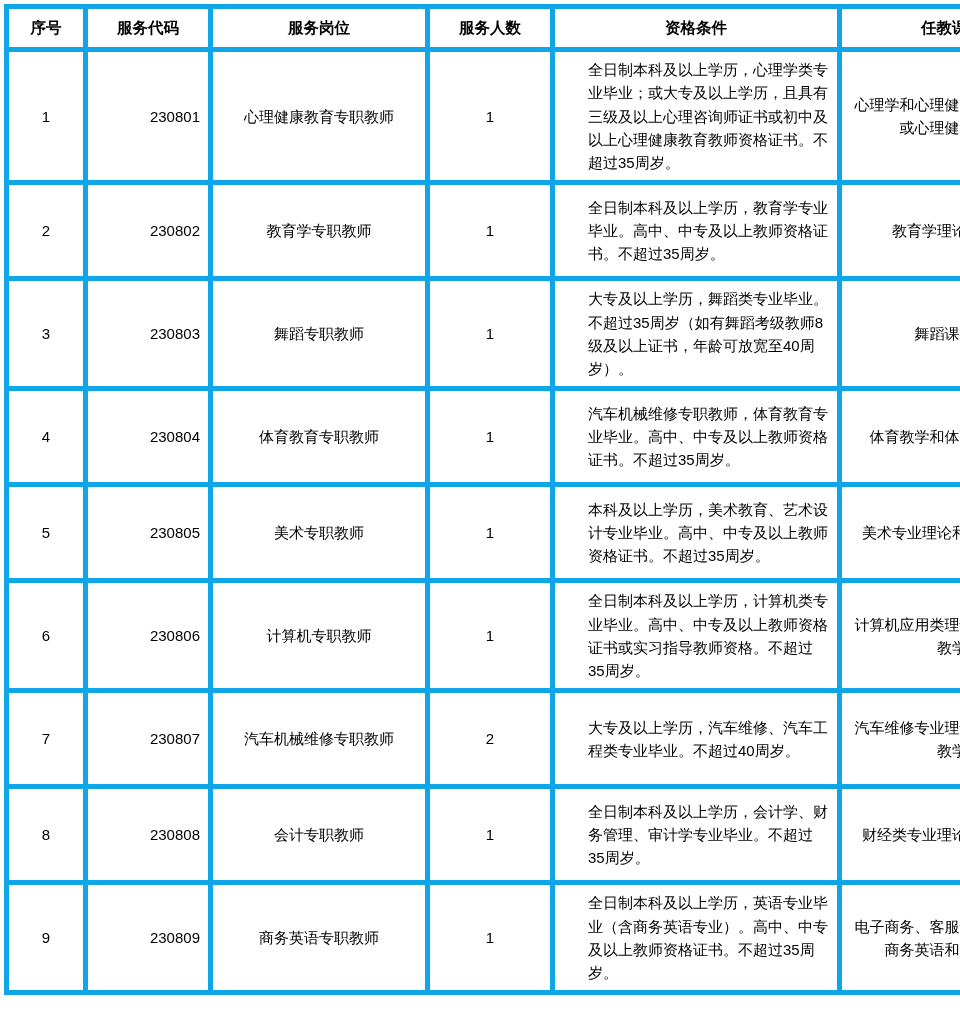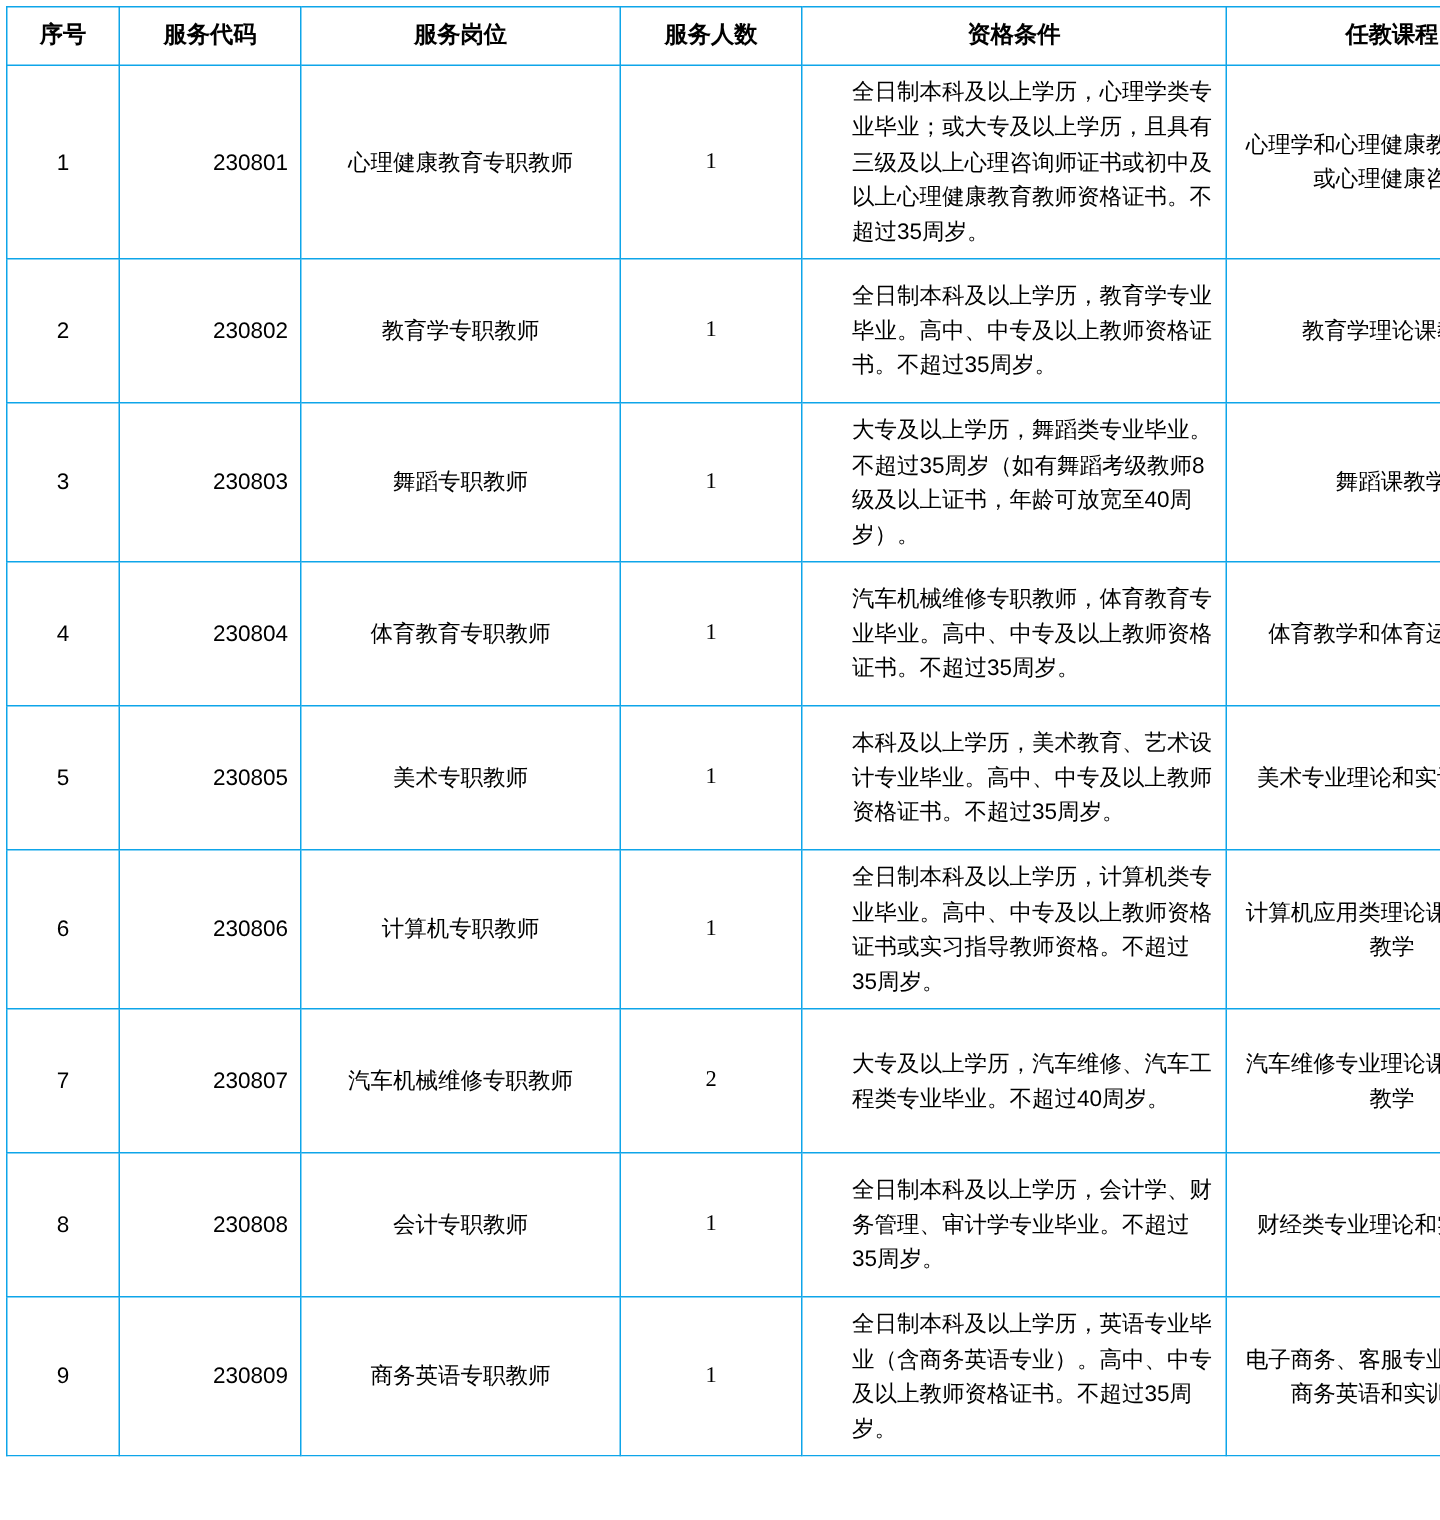--- a/index.html
+++ b/index.html
@@ -13,37 +13,37 @@
     color: #000000;
   }
   #job-table {
     border-collapse: collapse;
     width: 956px;
     margin: 4px 0 0 4px;
     table-layout: fixed;
   }
   #job-table th,
   #job-table td {
-    border: 1px solid #0ea5e9;
+    border: 5px solid #0ea5e9;
     padding: 6px 8px;
     font-size: 15px;
     line-height: 1.55;
     vertical-align: middle;
   }
   #job-table thead th {
     text-align: center;
     font-weight: bold;
     height: 30px;
     padding: 4px 6px;
     font-size: 15.5px;
   }
   .col-no      { width: 62px;  text-align: center; }
   .col-code    { width: 108px; text-align: right; }
   .col-post    { width: 200px; text-align: center; }
-  .col-num     { width: 108px; text-align: center; font-family: Liberation Serif, serif; }
+  .col-num     { width: 108px; text-align: center; }
   .col-cond    { width: 270px; text-align: left; margin-left: 16px; }
   .col-course  { width: 208px; text-align: center; }
   #job-table tbody td.col-cond {
     text-align: left;
     padding-left: 33px;
   }
   #job-table tbody tr {
     height: 96px;
   }
 </style>

